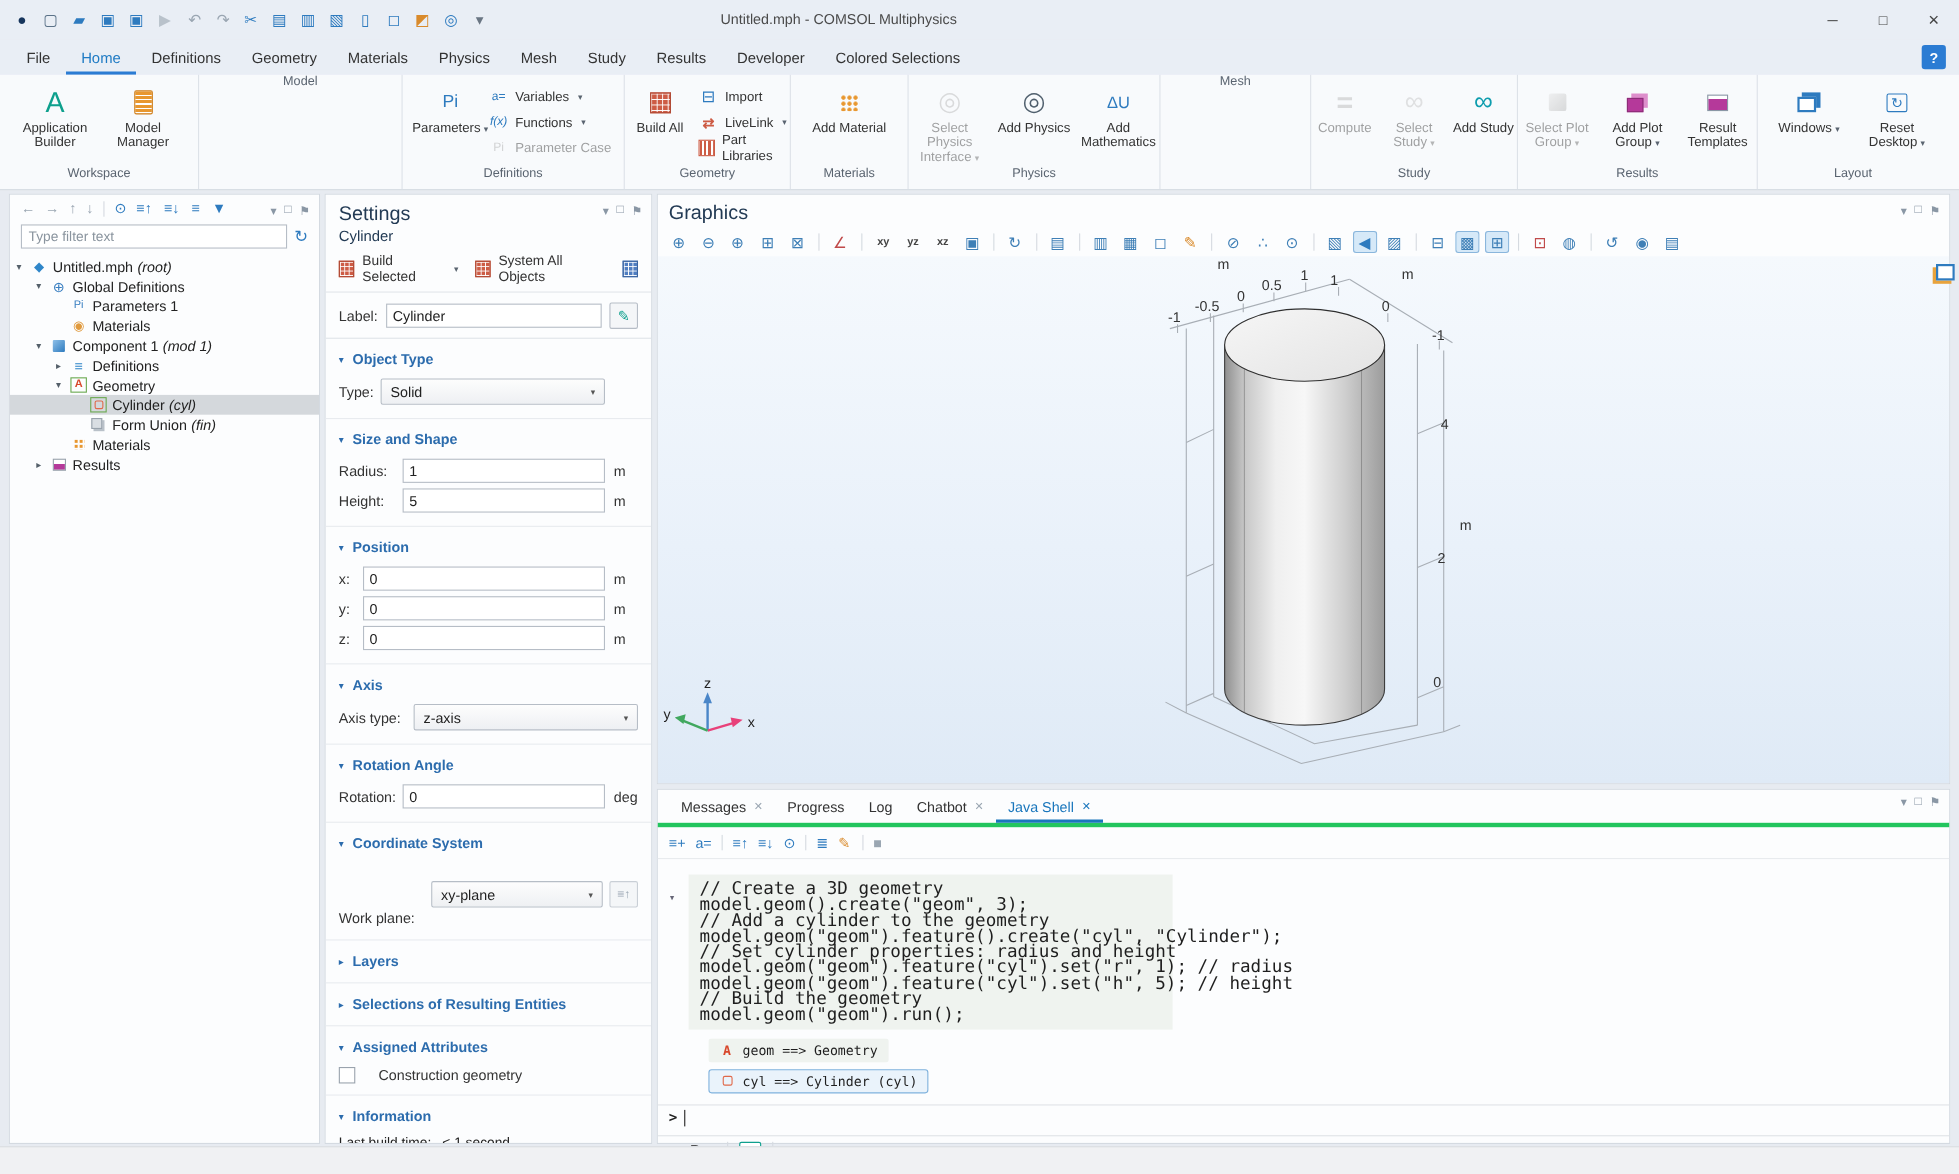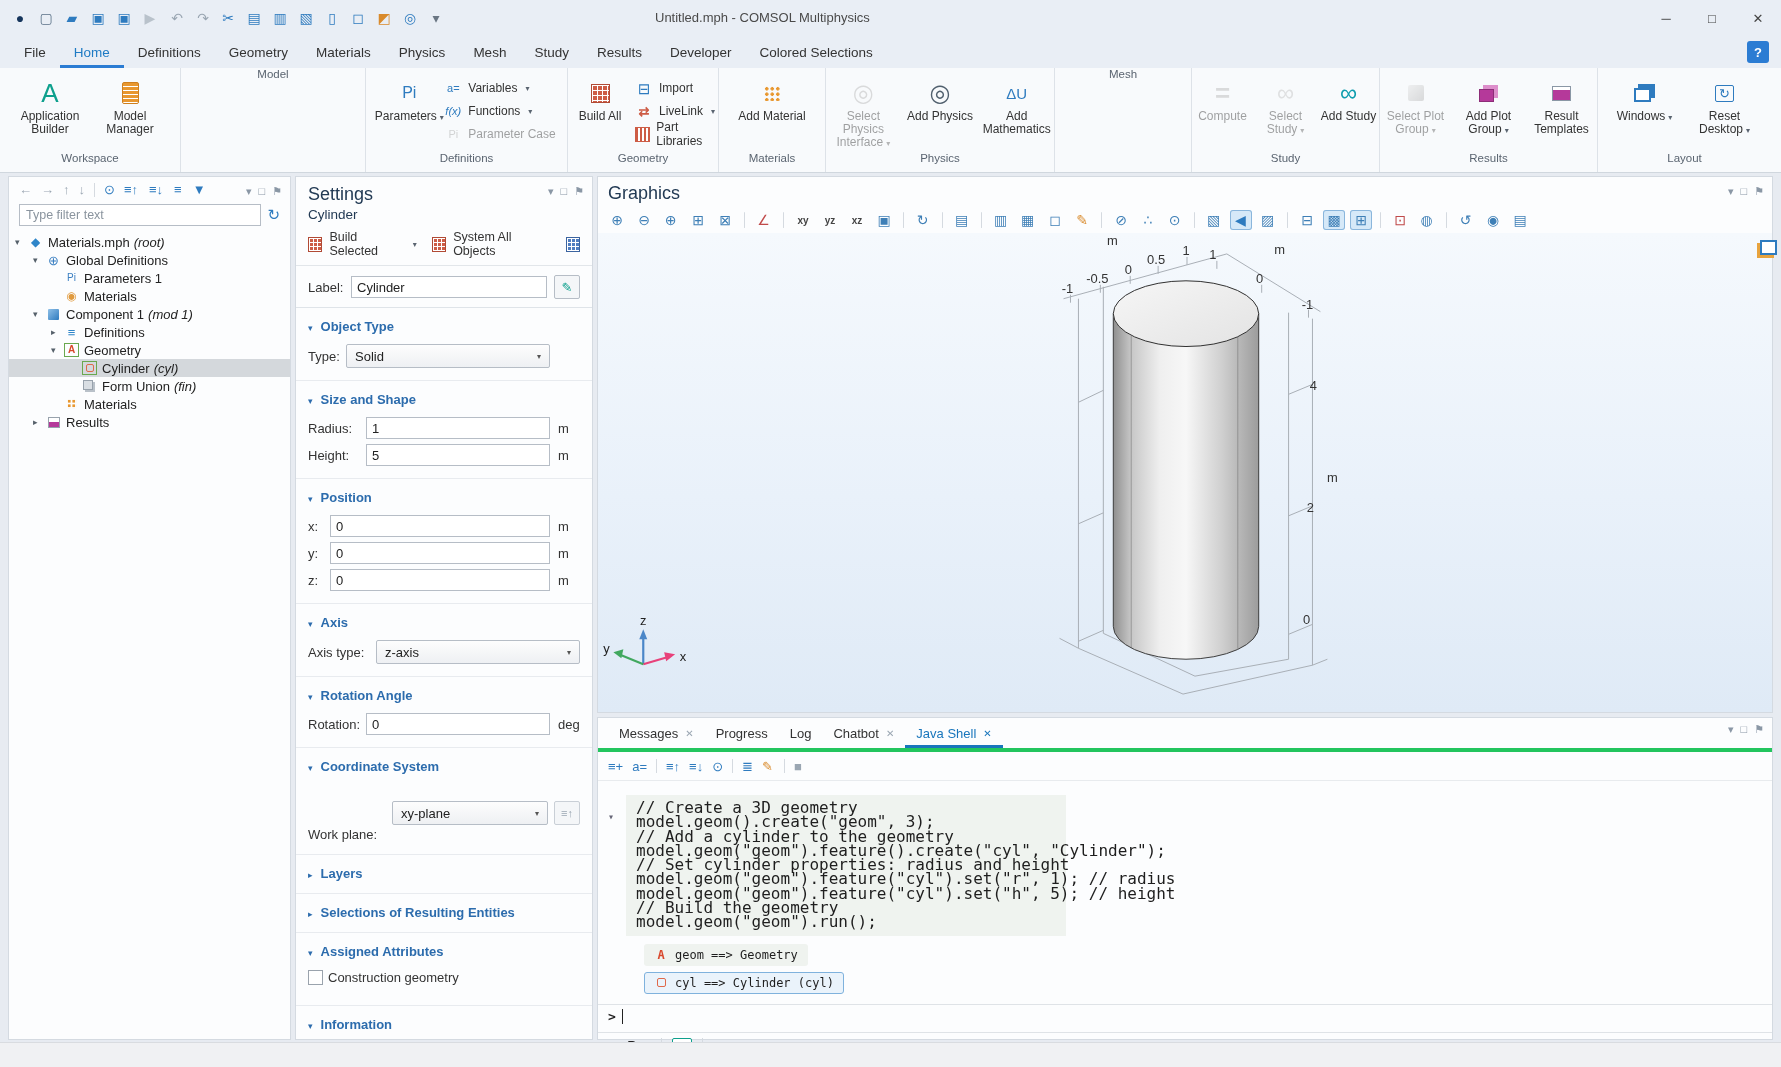--- a/index.html
+++ b/index.html
@@ -122,21 +122,21 @@
   .frow{display:flex;align-items:center;margin:5px 0;}
   .flabel{font-size:13px;color:#333;flex:0 0 auto;}
   .w62{width:58px;} .w22{width:22px;} .w70{width:68px;} .w84{width:84px;margin-top:43px;}
   .funit{font-size:13px;color:#333;margin-left:8px;width:22px;}
   .grow{flex:1;}
   .dropdown{flex:1;height:22px;border:1px solid #b6bdc6;background:linear-gradient(#fdfdfd,#eef0f3);
     display:flex;align-items:center;padding:0 8px;font-size:13px;color:#222;border-radius:2px;}
   .dd-caret{margin-left:auto;font-size:8px;color:#555;}
   .side-btn{width:24px;height:22px;border:1px solid #c9cfd6;background:#f4f6f8;color:#9aa6b2;font-size:11px;
     display:flex;align-items:center;justify-content:center;margin-left:6px;border-radius:2px;}
-  .cbrow{display:flex;align-items:center;gap:5px;margin:6px 0 13px;}
+  .cbrow{display:flex;align-items:center;gap:21px;margin:6px 0 3px;}
   .cbox{width:13px;height:13px;border:1px solid #9aa3ad;background:#fff;}
   .cblabel{font-size:13px;color:#333;}
   .irow{display:flex;margin:5px 0;font-size:12.5px;color:#222;}
   .ilabel{margin-right:10px;white-space:nowrap;}
   .ival{white-space:nowrap;overflow:hidden;}
   
   .graphics{left:597px;top:176px;width:1176px;height:537px;overflow:hidden;}
   .gfx-head{display:flex;align-items:center;padding:6px 10px 0;}
   .gfx-tools{display:flex;align-items:center;gap:5px;padding:6px 8px 4px;flex-wrap:nowrap;}
   .gtb{display:flex;align-items:center;justify-content:center;height:20px;min-width:20px;font-size:14px;border-radius:3px;padding:0 1px;}
@@ -542,21 +542,21 @@
     <div class="mb-filter">
       <input placeholder="Type filter text" style="">
       <span class="refresh">↻</span>
     </div>
     <div class="tree">
 
         <div class="trow">
           <span class="tindent" data-depth="0"></span>
           <span class="texp" data-exp="open"></span>
           <span class="ticon" data-icon="model-root"></span>
-          <span class="tlabel">Materials.mph</span>
+          <span class="tlabel">Untitled.mph</span>
           <span class="tsuffix">(root)</span>
         </div>
 
         <div class="trow">
           <span class="tindent" data-depth="1"></span>
           <span class="texp" data-exp="open"></span>
           <span class="ticon" data-icon="global-definitions"></span>
           <span class="tlabel">Global Definitions</span>
           <span class="tsuffix"></span>
         </div>

